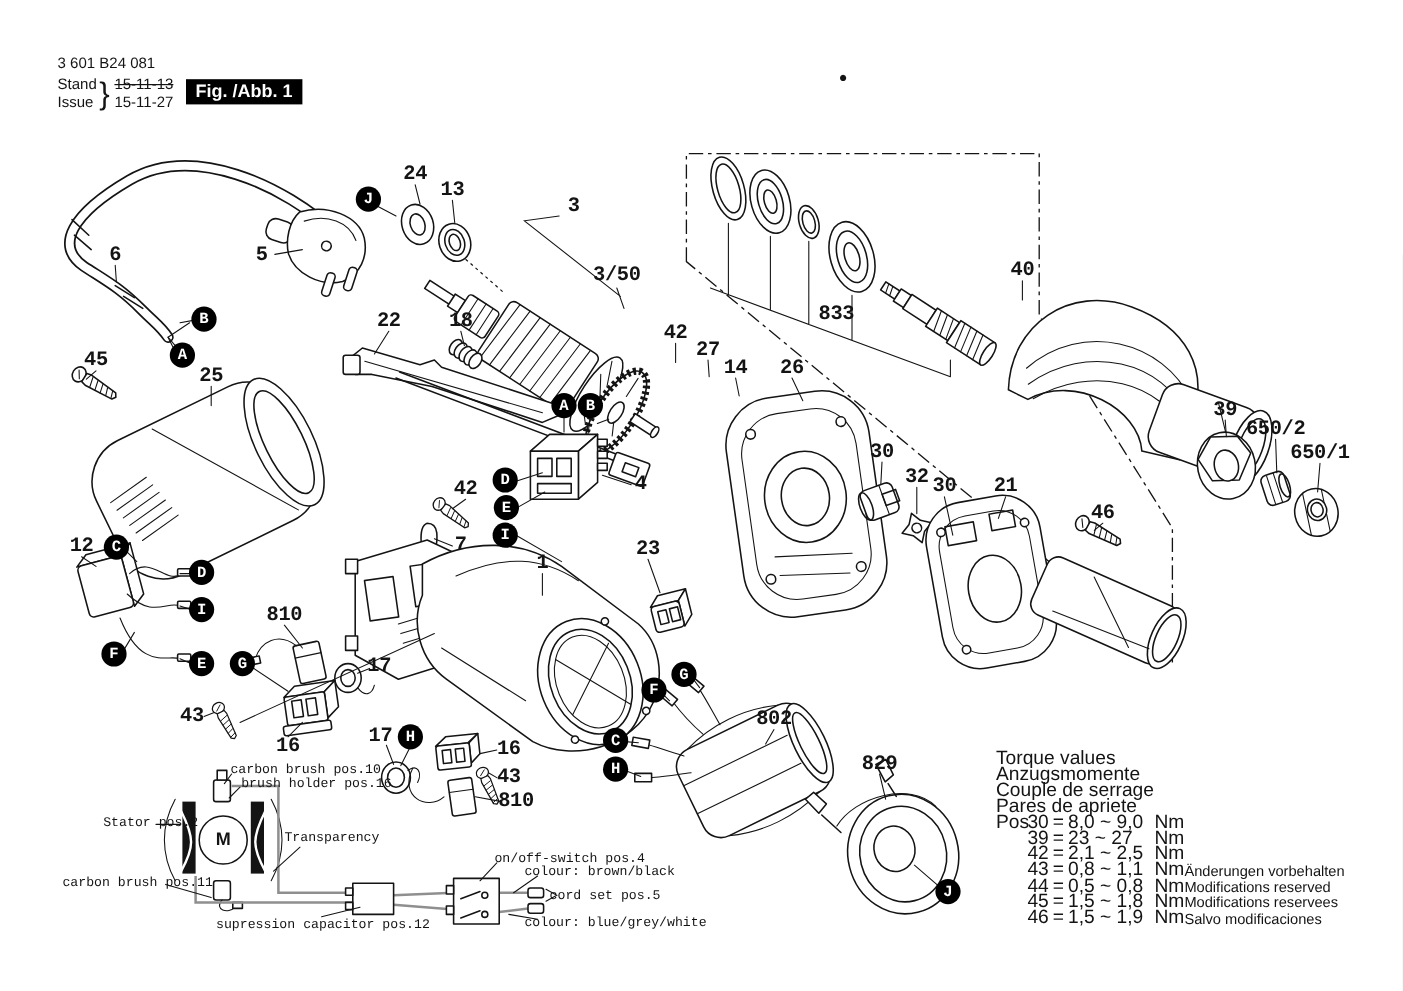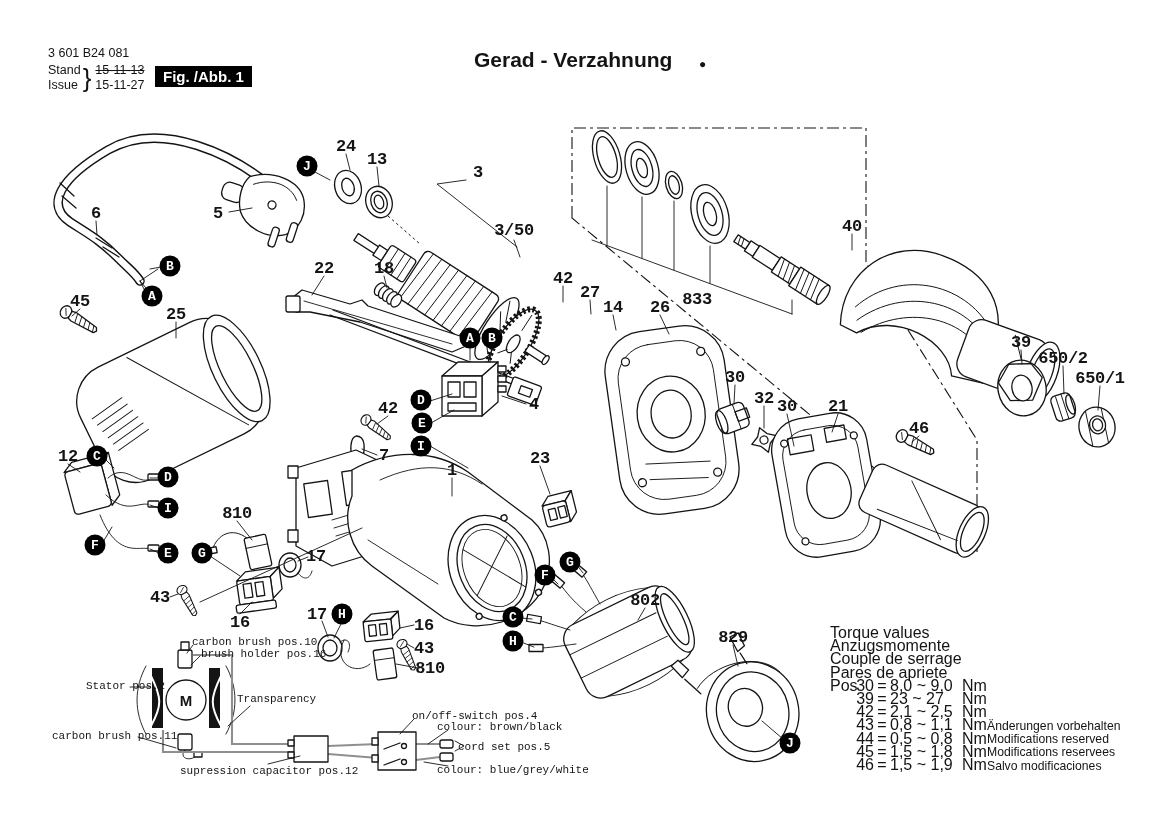--- a/index.html
+++ b/index.html
@@ -471,37 +471,36 @@
       <div>Issue</div>
     </div>
     <div class="brace">}</div>
     <div>
       <div class="struck">15-11-13</div>
       <div>15-11-27</div>
     </div>
   </div>
   <div class="figbadge">Fig. /Abb. 1</div>
 
-  <div class="title">Gerad - Verzahnung</div>
   <div class="bullet">●</div>
 
   <div class="layer" id="callout-layer">
       <div class="callout" style="left: 346px; top: 146px;">24</div>
       <div class="callout" style="left: 377px; top: 159px;">13</div>
       <div class="callout" style="left: 478px; top: 172px;">3</div>
       <div class="callout" style="left: 514px; top: 230px;">3/50</div>
       <div class="callout" style="left: 218px; top: 213px;">5</div>
       <div class="callout" style="left: 96px; top: 213px;">6</div>
       <div class="callout" style="left: 324px; top: 268px;">22</div>
       <div class="callout" style="left: 384px; top: 268px;">18</div>
       <div class="callout" style="left: 563px; top: 278px;">42</div>
       <div class="callout" style="left: 590px; top: 292px;">27</div>
       <div class="callout" style="left: 613px; top: 307px;">14</div>
       <div class="callout" style="left: 660px; top: 307px;">26</div>
-      <div class="callout" style="left: 697px; top: 262px; margin-top: 37px;">833</div>
+      <div class="callout" style="left: 697px; top: 262px;">833</div>
       <div class="callout" style="left: 80px; top: 301px;">45</div>
       <div class="callout" style="left: 176px; top: 314px;">25</div>
       <div class="callout" style="left: 852px; top: 226px;">40</div>
       <div class="callout" style="left: 1021px; top: 342px;">39</div>
       <div class="callout" style="left: 1063px; top: 358px;">650/2</div>
       <div class="callout" style="left: 1100px; top: 378px;">650/1</div>
       <div class="callout" style="left: 735px; top: 377px;">30</div>
       <div class="callout" style="left: 764px; top: 398px;">32</div>
       <div class="callout" style="left: 787px; top: 406px;">30</div>
       <div class="callout" style="left: 838px; top: 406px;">21</div>

